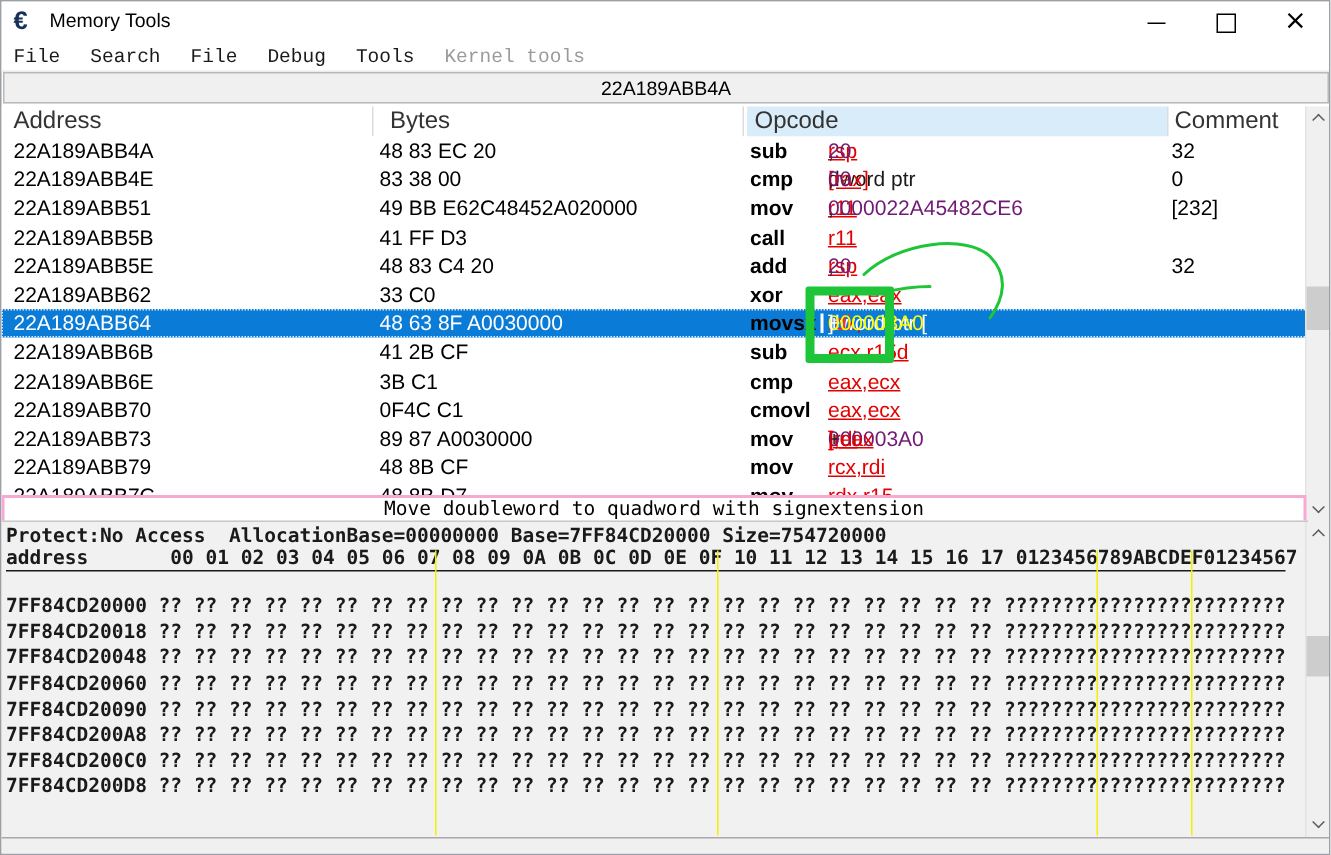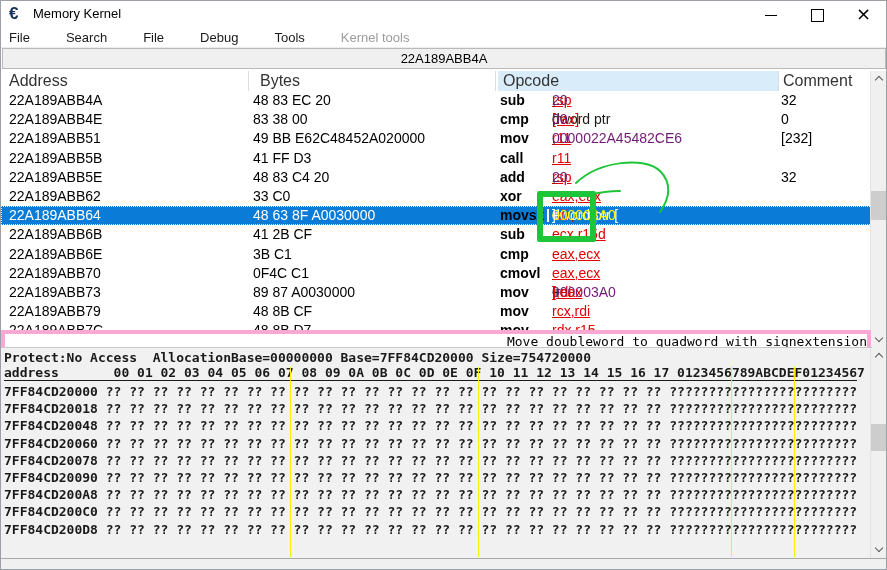--- a/index.html
+++ b/index.html
@@ -14,21 +14,21 @@
   #app-icon { position:absolute; left:8px; top:4px; width:18px; height:18px;
     font-weight:bold; font-size:17px; color:#15315c; line-height:18px; }
   #title-text { position:absolute; left:32px; top:5px; font-size:13px; color:#000; }
   .winbtn { position:absolute; top:0; width:46px; height:27px; cursor:pointer; }
   #btn-min  { right:92px; } #btn-max { right:46px; } #btn-close { right:0; }
   #btn-min::after { content:""; position:absolute; left:17px; top:14px; width:12px; height:0; border-top:1px solid #000; }
   #btn-max::after { content:""; position:absolute; left:17px; top:8px; width:11px; height:11px; border:1px solid #000; }
   #btn-close::after { content:"×"; position:absolute; left:16px; top:2px; font-size:18px; color:#000; font-family:"DejaVu Sans",sans-serif; }
   
   #menubar { position:absolute; left:0; top:27px; width:100%; height:20px; background:#fff;
-    display:flex; gap:16px; align-items:center; border-bottom:1px solid #ececec; }
+    display:flex; gap:0; align-items:center; border-bottom:1px solid #ececec;font-family:Liberation Mono, monospace; }
   .menu-item { padding:0 10px; font-size:13px; color:#1a1a1a; cursor:pointer; }
   .menu-item:first-child { padding-left:8px; }
   .menu-item.disabled { color:#9b9b9b; cursor:default; }
   
   #addressbar { position:absolute; left:1px; top:47px; width:884px; height:21px;
     background:#f0f0f0; border:1px solid #b9b9b9; text-align:center;
     font-size:13px; line-height:19px; color:#000; }
   
   #dheader { position:absolute; left:0; top:70px; width:870px; height:20px; background:#fff; }
   #dheader .hcell { position:absolute; top:1px; font-size:16px; color:#333; }
@@ -57,51 +57,51 @@
   #sb-hex { top:347px; height:210px; }
   .sb-arrow { position:absolute; left:0; width:16px; height:16px; }
   .sb-arrow .chev { position:absolute; left:5px; width:6px; height:6px; border-left:1px solid #5a5a5a; border-top:1px solid #5a5a5a; }
   .sb-up .chev { top:6px; transform:rotate(45deg); }
   .sb-down { bottom:0; } .sb-down .chev { top:3px; transform:rotate(225deg); }
   .sb-thumb { position:absolute; left:0; width:16px; background:#cdcdcd; }
   #thumb-disasm { top:120px; height:29px; }
   #thumb-hex { top:76px; height:27px; }
   
   #statusbox { position:absolute; left:0; top:329px; width:870px; height:31px;
-    background:#fff; border:4px solid #f9a8d4; text-align:right;
+    background:#fff; border:2px solid #f9a8d4; text-align:center;
     font-family:"DejaVu Sans Mono", monospace; font-size:13px; line-height:15px; color:#000; }
   
   #hexpanel { position:absolute; left:0; top:346px; width:871px; height:211px;
     background:#f1f1f1; border-top:1px solid #c8c8c8; overflow:hidden;
     font-family:"DejaVu Sans Mono", monospace; font-size:13px; font-weight:bold; color:#1a1a1a; }
   #hex-info { position:relative; padding:2px 0 0 3px; height:17px; white-space:pre; }
   #hex-colheader { position:relative; margin-left:3px; height:16px; white-space:pre;
     width:109ch; border-bottom:1px solid #1a1a1a; }
-  #hex-rows { position:relative; margin-top:2px; }
+  #hex-rows { position:relative; margin-top:15px; }
   .hrow { position:relative; padding-left:3px; height:17.2px; line-height:17.2px; white-space:pre; }
   .yline { position:absolute; width:1px; background:#f5f000; top:19px; height:190px; z-index:2; }
   #yl-1 { left:calc(3px + 36.5ch); } #yl-2 { left:calc(3px + 60.5ch); }
   #yl-3 { left:calc(3px + 92.9ch); } #yl-4 { left:calc(3px + 100.9ch); }
   
   #bottomstrip { position:absolute; left:0; top:557px; width:100%; height:13px;
     background:#f0f0f0; border-top:1px solid #a8a8a8; }
   
   #green-rect { position:absolute; left:536px; top:190px; width:59px; height:51px;
     border:6px solid #1fc538; z-index:4; border-radius:2px; }
   #green-curve { position:absolute; left:0; top:0; width:887px; height:570px;
     z-index:4; pointer-events:none; }
 </style>
 </head>
 <body>
 
 <div id="window">
 
   <div id="titlebar">
     <div id="app-icon">€</div>
-    <div id="title-text">Memory Kernel</div>
+    <div id="title-text">Memory Tools</div>
     <div class="winbtn" id="btn-min"></div>
     <div class="winbtn" id="btn-max"></div>
     <div class="winbtn" id="btn-close"></div>
   </div>
 
   <div id="menubar">
       <span class="menu-item">File</span>
       <span class="menu-item">Search</span>
       <span class="menu-item">File</span>
       <span class="menu-item">Debug</span>
@@ -221,21 +221,20 @@
   <div id="statusbox">Move doubleword to quadword with signextension</div>
 
   <div id="hexpanel">
     <div id="hex-info">Protect:No Access  AllocationBase=00000000 Base=7FF84CD20000 Size=754720000</div>
     <div id="hex-colheader">address       00 01 02 03 04 05 06 07 08 09 0A 0B 0C 0D 0E 0F 10 11 12 13 14 15 16 17 0123456789ABCDEF01234567</div>
     <div id="hex-rows">
         <div class="hrow">7FF84CD20000 ?? ?? ?? ?? ?? ?? ?? ?? ?? ?? ?? ?? ?? ?? ?? ?? ?? ?? ?? ?? ?? ?? ?? ?? ????????????????????????</div>
         <div class="hrow">7FF84CD20018 ?? ?? ?? ?? ?? ?? ?? ?? ?? ?? ?? ?? ?? ?? ?? ?? ?? ?? ?? ?? ?? ?? ?? ?? ????????????????????????</div>
         <div class="hrow">7FF84CD20048 ?? ?? ?? ?? ?? ?? ?? ?? ?? ?? ?? ?? ?? ?? ?? ?? ?? ?? ?? ?? ?? ?? ?? ?? ????????????????????????</div>
         <div class="hrow">7FF84CD20060 ?? ?? ?? ?? ?? ?? ?? ?? ?? ?? ?? ?? ?? ?? ?? ?? ?? ?? ?? ?? ?? ?? ?? ?? ????????????????????????</div>
-        <div class="hrow">7FF84CD20078 ?? ?? ?? ?? ?? ?? ?? ?? ?? ?? ?? ?? ?? ?? ?? ?? ?? ?? ?? ?? ?? ?? ?? ?? ????????????????????????</div>
         <div class="hrow">7FF84CD20090 ?? ?? ?? ?? ?? ?? ?? ?? ?? ?? ?? ?? ?? ?? ?? ?? ?? ?? ?? ?? ?? ?? ?? ?? ????????????????????????</div>
         <div class="hrow">7FF84CD200A8 ?? ?? ?? ?? ?? ?? ?? ?? ?? ?? ?? ?? ?? ?? ?? ?? ?? ?? ?? ?? ?? ?? ?? ?? ????????????????????????</div>
         <div class="hrow">7FF84CD200C0 ?? ?? ?? ?? ?? ?? ?? ?? ?? ?? ?? ?? ?? ?? ?? ?? ?? ?? ?? ?? ?? ?? ?? ?? ????????????????????????</div>
         <div class="hrow">7FF84CD200D8 ?? ?? ?? ?? ?? ?? ?? ?? ?? ?? ?? ?? ?? ?? ?? ?? ?? ?? ?? ?? ?? ?? ?? ?? ????????????????????????</div>
       </div>
     <div class="yline" id="yl-1"></div>
     <div class="yline" id="yl-2"></div>
     <div class="yline" id="yl-3"></div>
     <div class="yline" id="yl-4"></div>
   </div>

